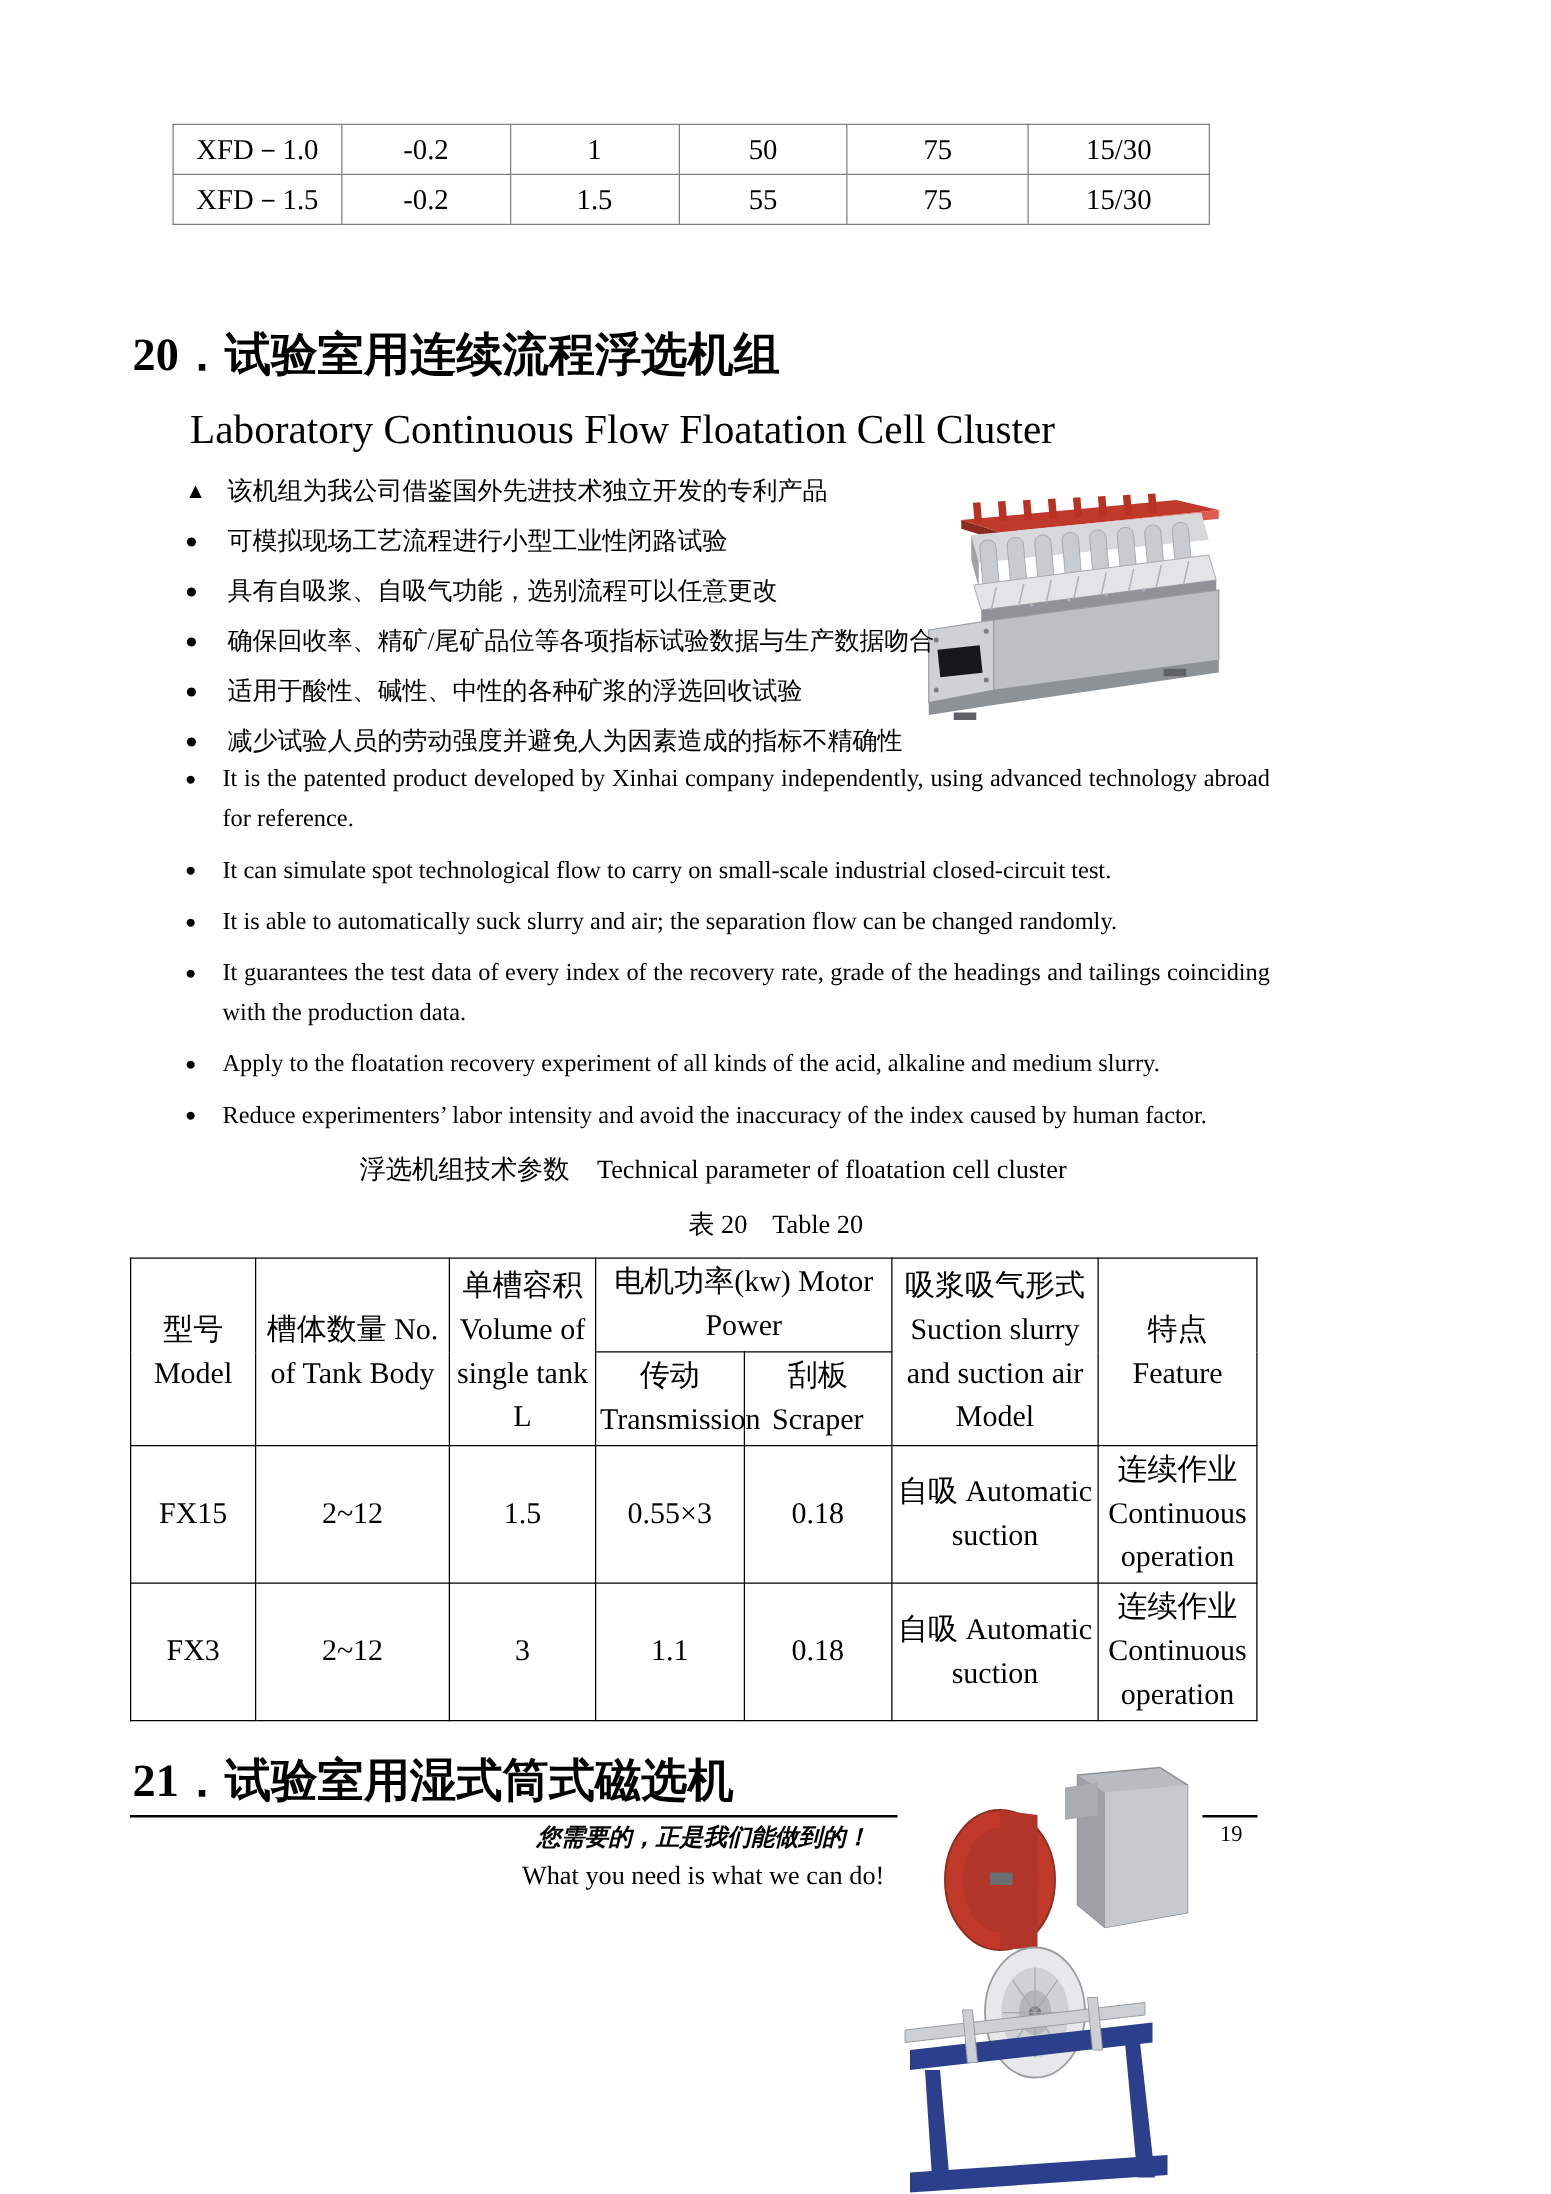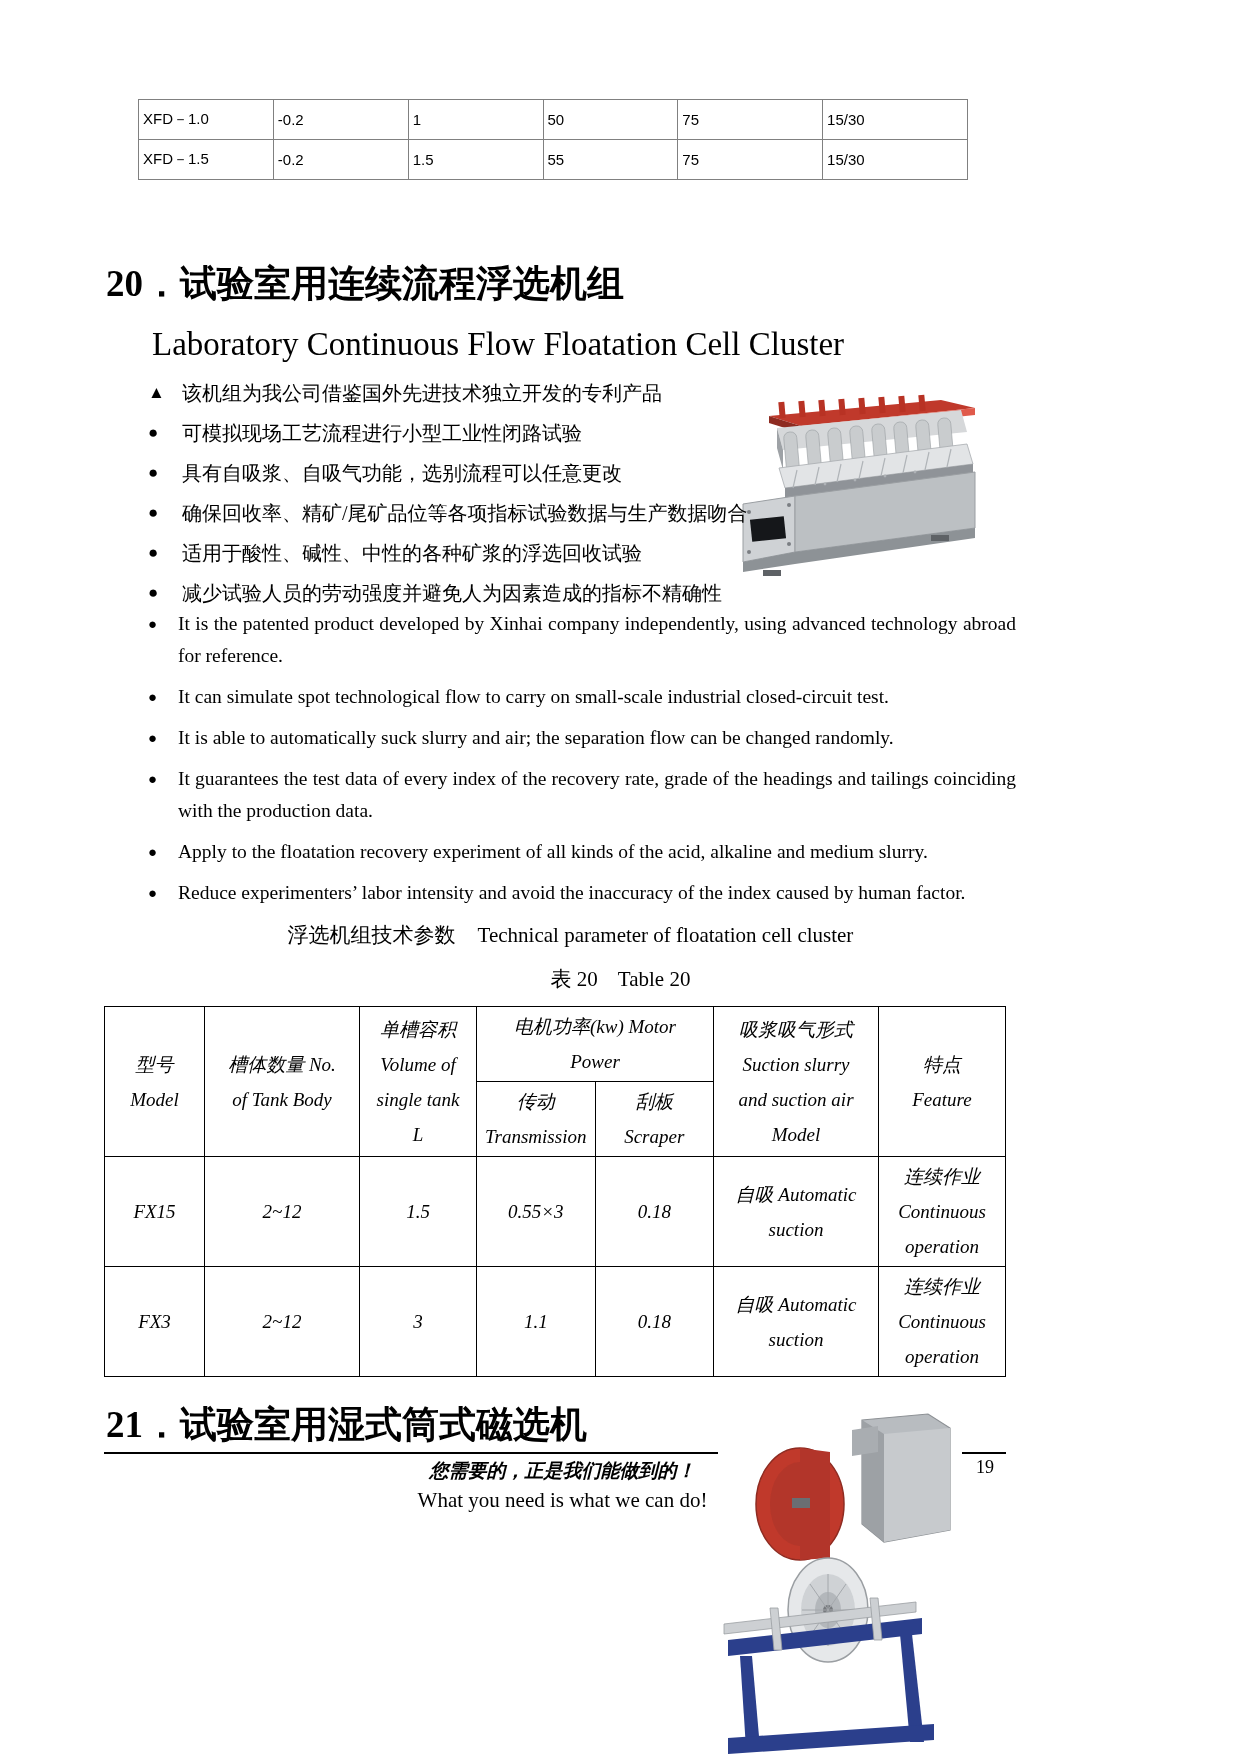--- a/index.html
+++ b/index.html
@@ -20,23 +20,24 @@
   .top-table {
     position: absolute;
     left: 138px;
     top: 99px;
     width: 830px;
     border-collapse: collapse;
   }
   .top-table td {
     border: 1px solid #808080;
     height: 40px;
+    text-align: center;
     vertical-align: middle;
-    font-size: 15px;
-    font-family: Liberation Sans, sans-serif;
+    font-size: 23px;
+    font-family: Liberation Serif, serif;
     padding: 0 4px;
   }
   .top-table td.c0 { width: 135px; }
   .top-table td.c1 { width: 135px; }
   .top-table td.c2 { width: 135px; }
   .top-table td.c3 { width: 135px; }
   .top-table td.c4 { width: 145px; }
   .top-table td.c5 { width: 145px; }
 
   
@@ -153,25 +154,24 @@
     top: 1006px;
     width: 902px;
     border-collapse: collapse;
     table-layout: fixed;
   }
   .param-table th, .param-table td {
     border: 1px solid #000000;
     text-align: center;
     vertical-align: middle;
     font-weight: normal;
-    font-size: 19px;
+    font-size: 24px;
     line-height: 35px;
     font-family: "Liberation Serif", "DejaVu Serif", serif;
     padding: 2px 3px;
-    font-style: italic;
   }
   .param-table .h-model { width: 100px; }
   .param-table .h-tank { width: 155px; margin-top: 12px; }
   .param-table .h-vol { width: 117px; }
   .param-table .h-trans { width: 128px; }
   .param-table .h-scrap { width: 110px; }
   .param-table .h-suction { width: 165px; }
   .param-table .h-feature { width: 127px; }
   .param-table tr.data-row td { height: 104px; }
   .multiline { display: block; }

